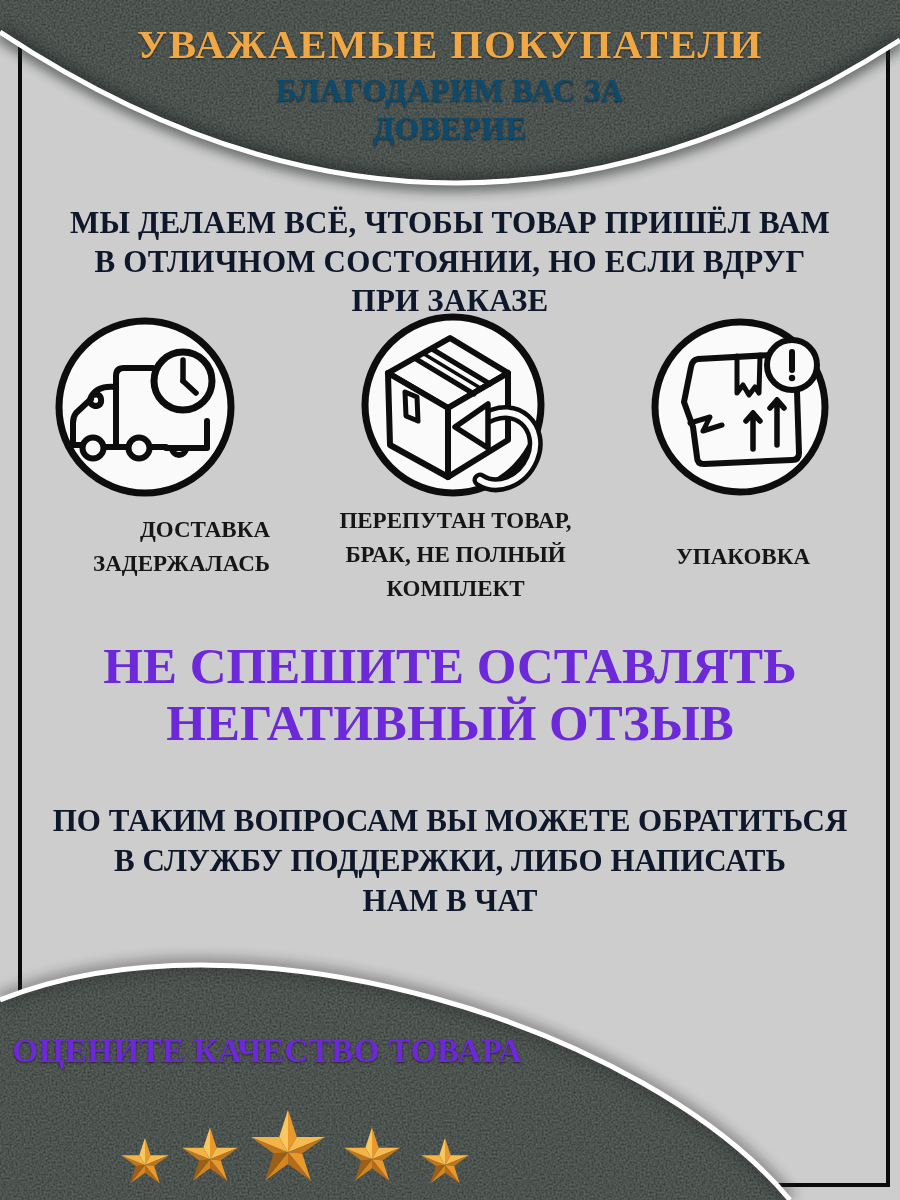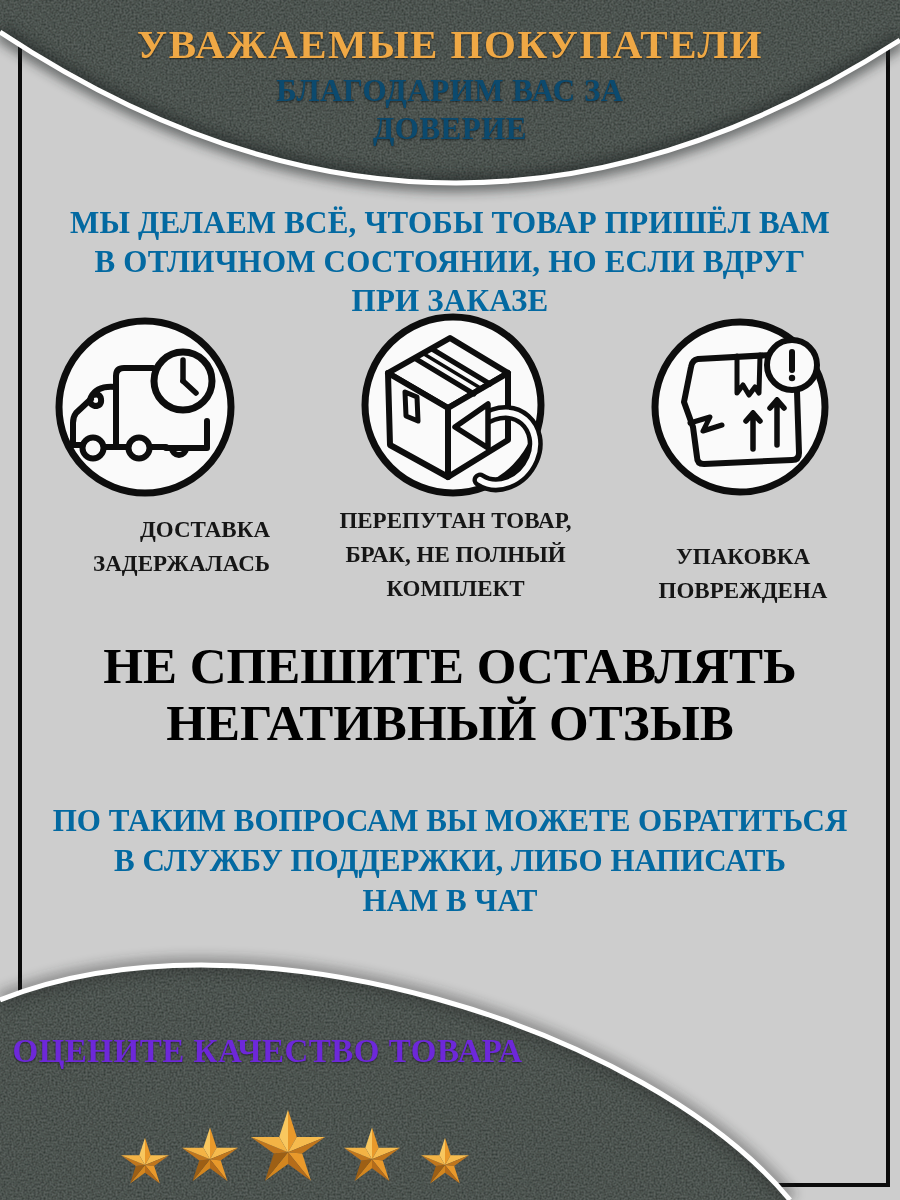--- a/index.html
+++ b/index.html
@@ -3,34 +3,34 @@
 <meta charset="utf-8">
 <style>
   html,body{margin:0;padding:0;background:#9a9a9a;}
   .stage{
     position:relative;width:900px;height:1200px;overflow:hidden;
     background:#cdcdcd;
     font-family:"Liberation Serif", serif;
     -webkit-font-smoothing:antialiased;
   }
   .stage svg.bg{position:absolute;left:0;top:0;width:900px;height:1200px;display:block;}
-  .txt{position:absolute;left:0;width:100%;text-align:center;font-weight:bold;color:#0369a1;white-space:nowrap;}
+  .txt{position:absolute;left:0;width:100%;text-align:center;font-weight:bold;color:#0f172a;white-space:nowrap;}
   .txt span{display:block;}
   .gold-title{top:20px;font-size:41px;letter-spacing:1.5px;color:#efa845;
               text-shadow:0 1px 2px rgba(0,0,0,.55);}
   .white-sub{top:72px;font-size:31px;line-height:38px;color:#0c4a6e;letter-spacing:.5px;
              text-shadow:0 1px 2px rgba(0,0,0,.5);}
   .intro{top:203px;font-size:31px;line-height:39px;letter-spacing:.2px;}
   .issue-label{position:absolute;text-align:center;font-weight:bold;color:#161616;
                font-size:23px;line-height:34px;}
   .issue-label span{display:block;white-space:nowrap;}
   .lbl-1{left:30px;width:240px;top:513px;text-align:right;}
   .lbl-2{left:333px;width:245px;top:504px;}
   .lbl-3{left:628px;width:230px;top:540px;}
-  .warning{top:638px;font-size:51px;line-height:57px;letter-spacing:0px;color:#000000;}
+  .warning{top:638px;font-size:51px;line-height:57px;letter-spacing:0px;color:#6d28d9;}
   .support{top:801px;font-size:31px;line-height:40px;}
   .footer-txt{left:0;width:535px;top:1030px;font-size:33px;line-height:43px;color:#6d28d9;
               letter-spacing:.5px;text-shadow:0 1px 2px rgba(0,0,0,.5);}
 </style>
 </head>
 <body>
 
 <div class="stage">
 
   <svg class="bg" viewBox="0 0 900 1200" aria-hidden="true">
@@ -162,21 +162,20 @@
   </div>
 
   <div class="issue-label lbl-2">
     <span>ПЕРЕПУТАН ТОВАР,</span>
     <span>БРАК, НЕ ПОЛНЫЙ</span>
     <span>КОМПЛЕКТ</span>
   </div>
 
   <div class="issue-label lbl-3">
     <span>УПАКОВКА</span>
-    <span>ПОВРЕЖДЕНА</span>
   </div>
 
   <div class="txt warning">
     <span>НЕ СПЕШИТЕ ОСТАВЛЯТЬ</span>
     <span>НЕГАТИВНЫЙ ОТЗЫВ</span>
   </div>
 
   <div class="txt support">
     <span>ПО ТАКИМ ВОПРОСАМ ВЫ МОЖЕТЕ ОБРАТИТЬСЯ</span>
     <span>В СЛУЖБУ ПОДДЕРЖКИ, ЛИБО НАПИСАТЬ</span>

